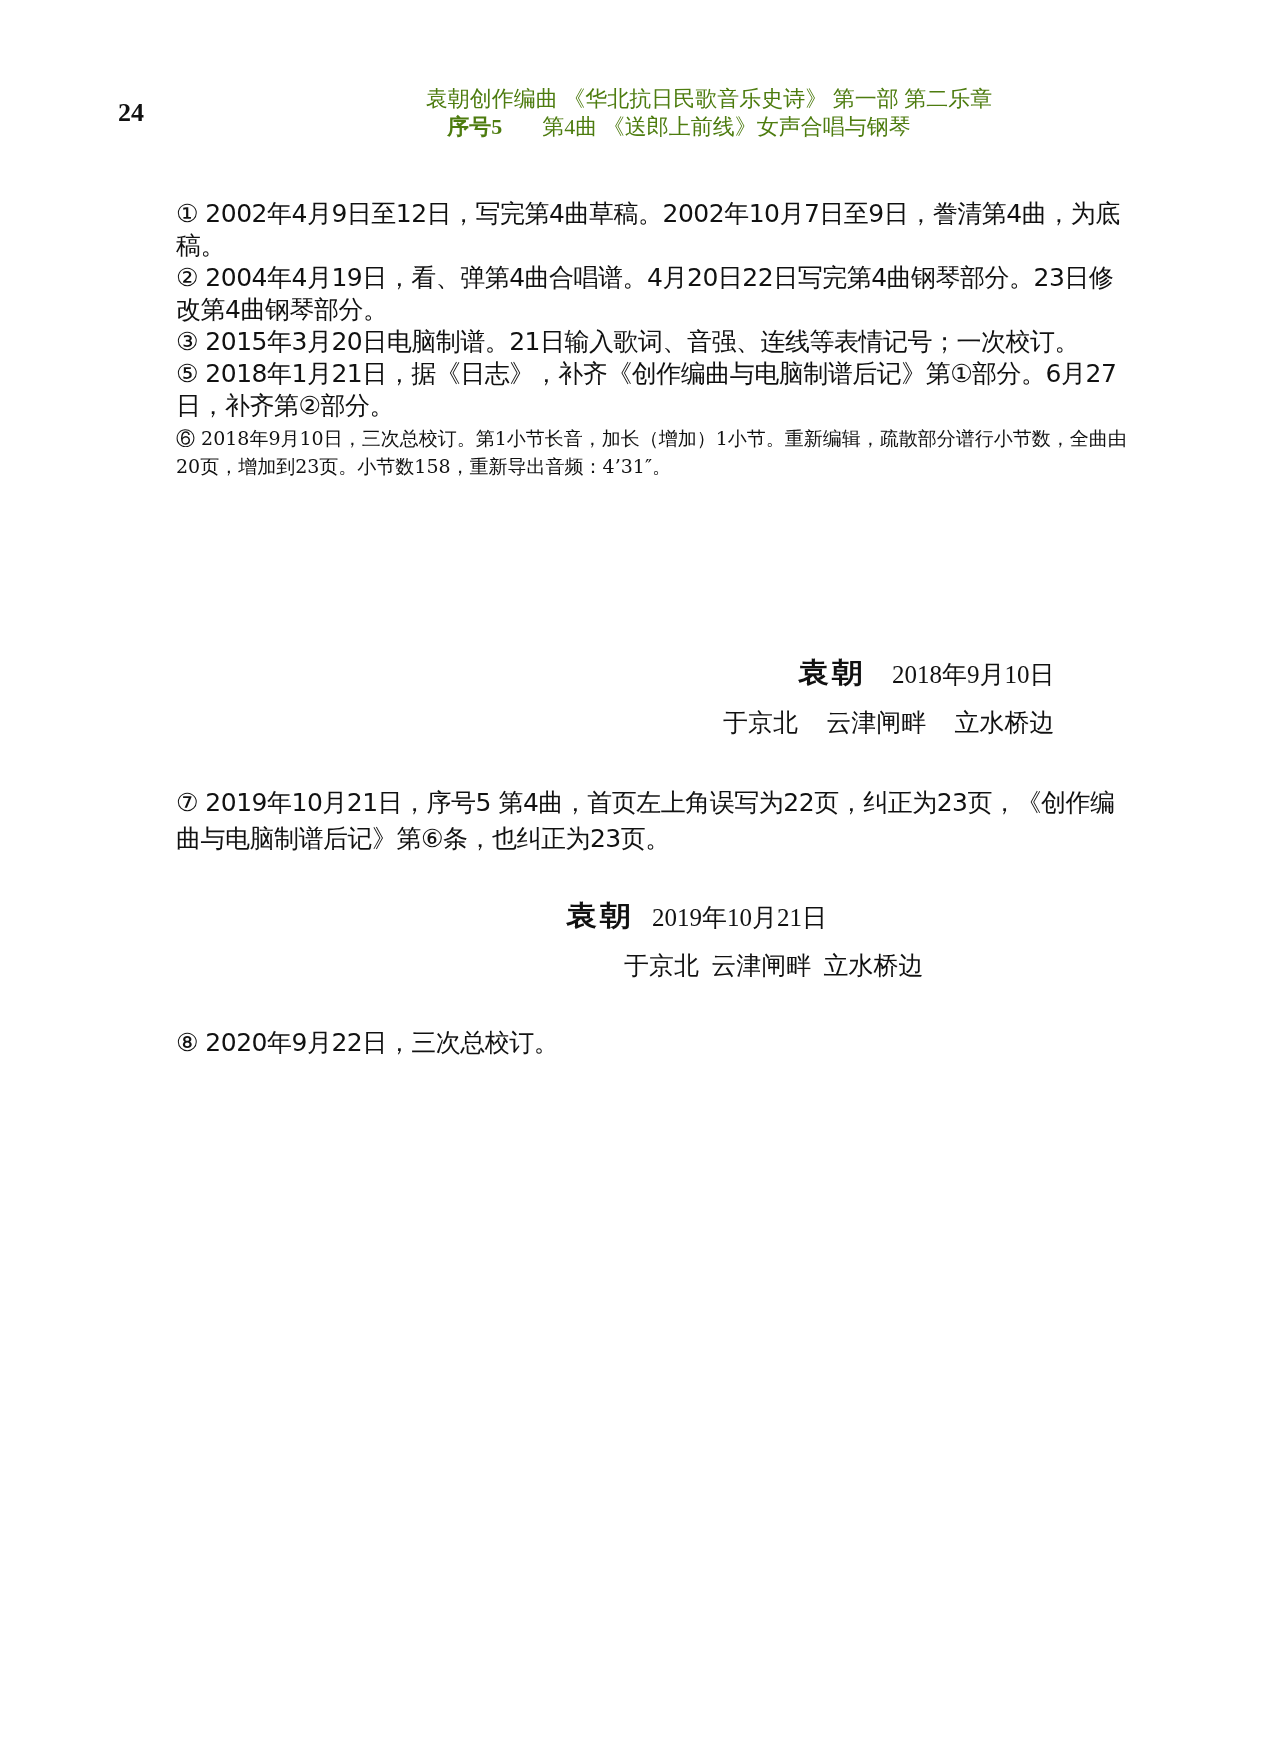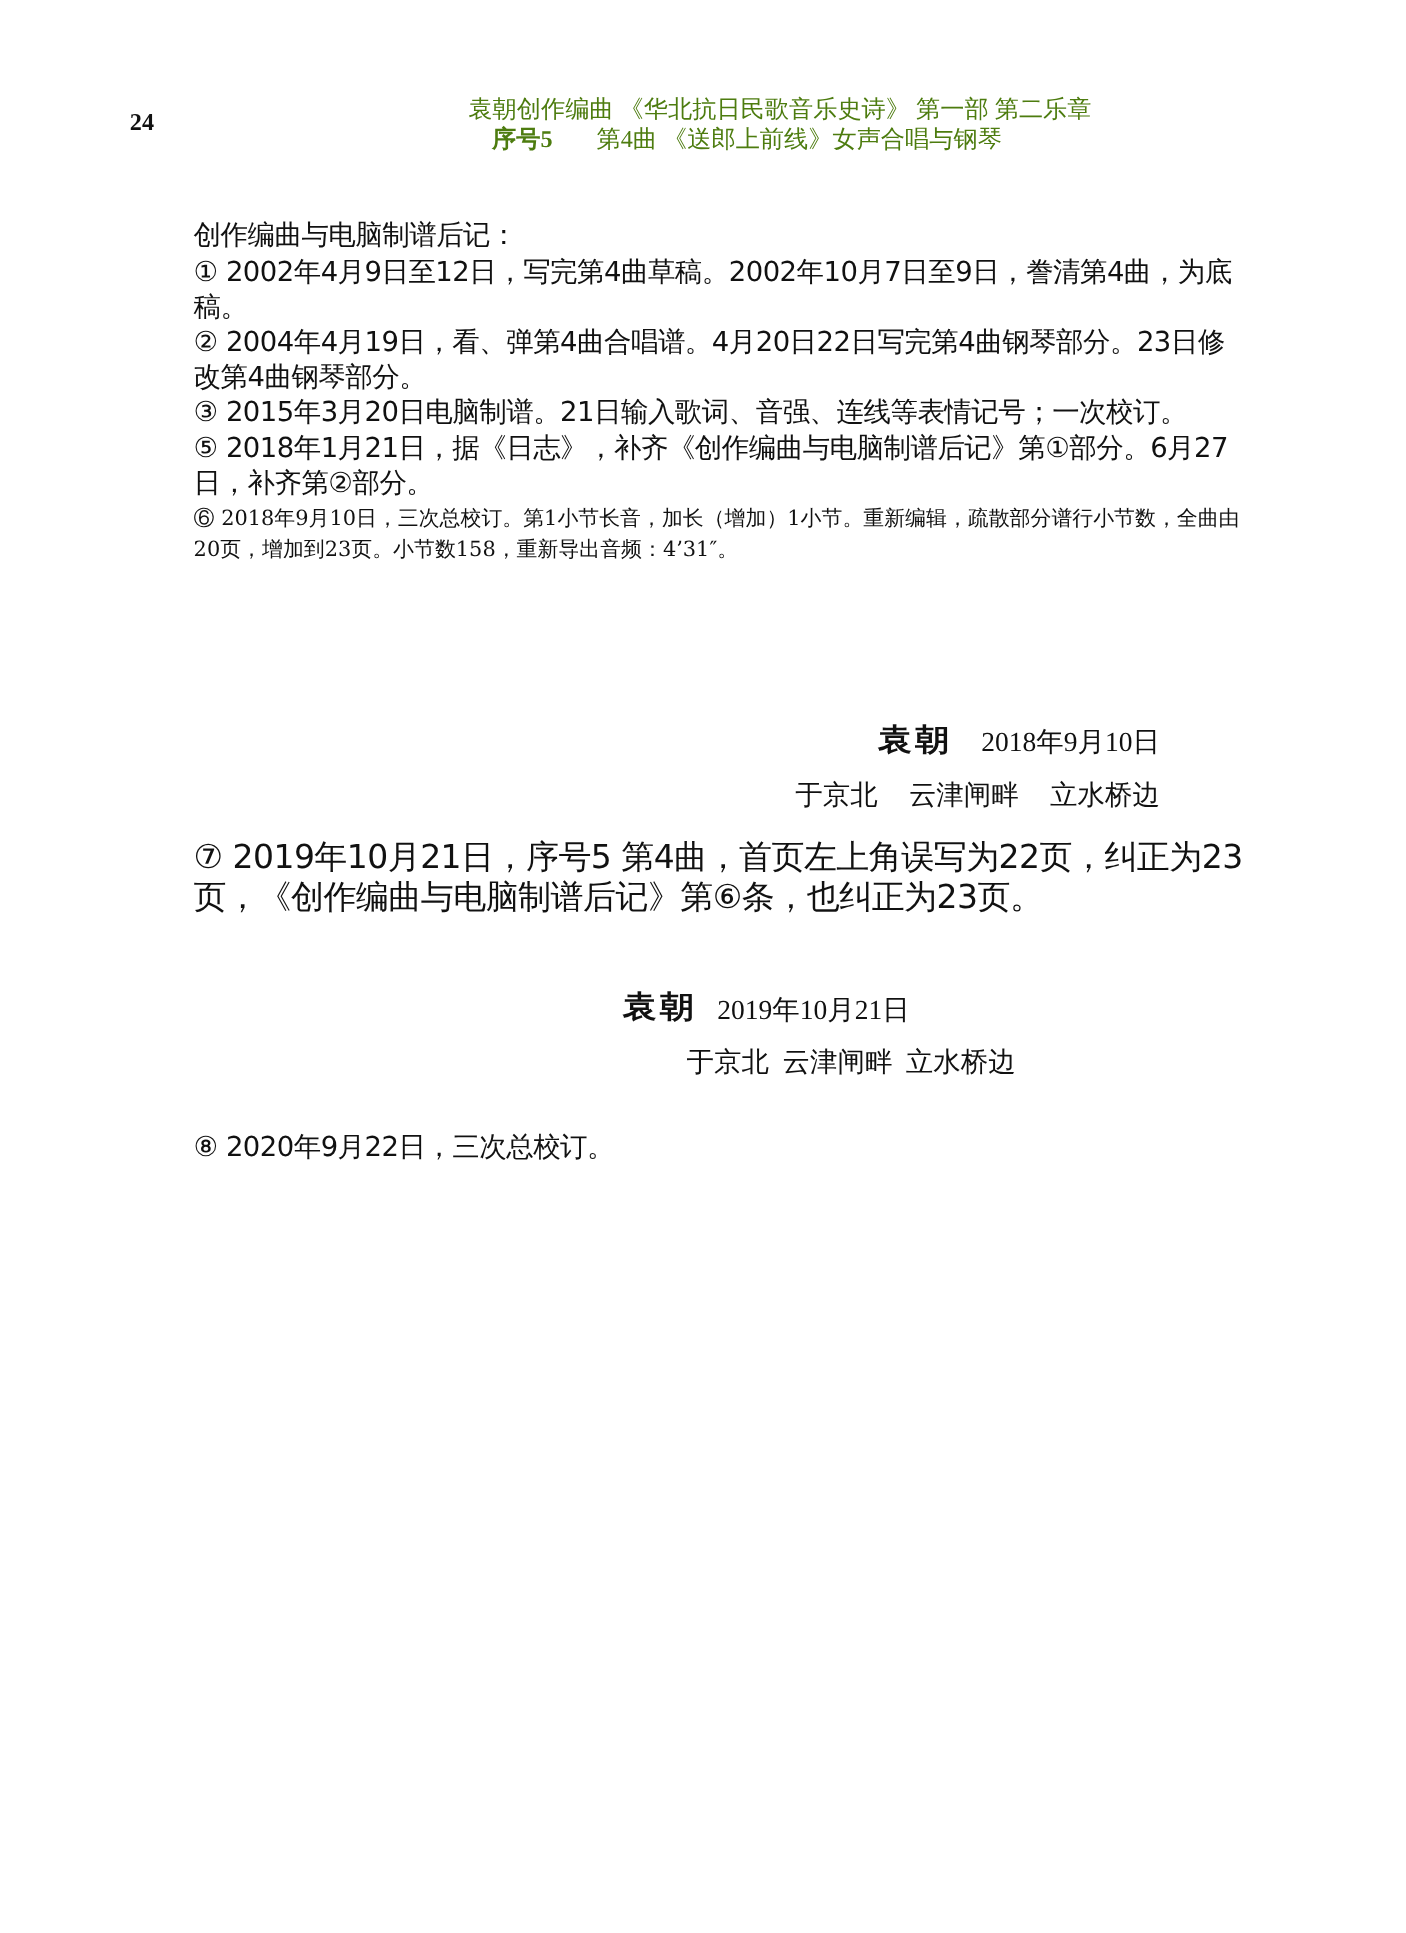--- a/index.html
+++ b/index.html
@@ -3,21 +3,21 @@
 <meta charset="utf-8">
 <style>
   html, body { margin: 0; padding: 0; background: #ffffff; }
   body {
     width: 1278px; height: 1757px; position: relative; overflow: hidden;
     font-family: "DejaVu Serif", "Liberation Serif", serif;
     color: #111111;
   }
   .page-number {
     position: absolute; left: 118px; top: 98px;
-    font-family: "Liberation Serif", serif; font-weight: bold; font-size: 22px;
+    font-family: "Liberation Serif", serif; font-weight: bold; font-size: 26px;
   }
   .header-line {
     position: absolute; left: 0; width: 1278px; text-align: center;
     font-family: "Liberation Serif", "DejaVu Serif", serif;
     font-size: 22px; letter-spacing: 0px; color: #4d7c0f;
   }
   .header-line.l1 { top: 84px; padding-left: 140px; box-sizing: border-box; }
   .header-line.l2 { top: 112px; padding-left: 80px; box-sizing: border-box; }
   .header-line .gap { display: inline-block; width: 40px; }
   .header-line b { font-weight: bold; }
@@ -45,42 +45,41 @@
     transform: scaleY(0.9); display: inline-block;
   }
   .signature .place { display: block; margin-top: 12px; }
   .sig1 { left: 613px; top: 652px; text-align: right; }
   .sig1 .place { padding-left: 110px; word-spacing: 22px; }
   .sig2 { left: 566px; top: 895px; }
   .sig2 .name { margin-right: 18px; }
   .sig2 .place { padding-left: 58px; word-spacing: 6px; }
 
   .note7 {
-    position: absolute; left: 176px; top: 732px; width: 960px;
+    position: absolute; left: 176px; top: 760px; width: 960px;
     font-family: "DejaVu Sans", "Liberation Sans", sans-serif;
-    font-size: 30px; line-height: 36px; letter-spacing: -0.5px;
+    font-size: 25px; line-height: 36px; letter-spacing: -0.5px;
   }
   .note8 {
     position: absolute; left: 176px; top: 1000px;
     font-family: "DejaVu Sans", "Liberation Sans", sans-serif;
     font-size: 25px; line-height: 36px; letter-spacing: -0.5px;
   }
 </style>
 </head>
 <body>
 
 <div class="page-number">24</div>
 
 <div class="header-line l1">袁朝创作编曲 《华北抗日民歌音乐史诗》 第一部 第二乐章</div>
 <div class="header-line l2">
   <b>序号5</b><span class="gap"></span><span>第4曲 《送郎上前线》女声合唱与钢琴</span>
 </div>
 
 <div class="notes">
-  <p class="para title">创作编曲与电脑制谱后记：</p>
   <p class="para">① 2002年4月9日至12日，写完第4曲草稿。2002年10月7日至9日，誊清第4曲，为底稿。</p>
   <p class="para">② 2004年4月19日，看、弹第4曲合唱谱。4月20日22日写完第4曲钢琴部分。23日修改第4曲钢琴部分。</p>
   <p class="para">③ 2015年3月20日电脑制谱。21日输入歌词、音强、连线等表情记号；一次校订。</p>
   <p class="para">⑤ 2018年1月21日，据《日志》，补齐《创作编曲与电脑制谱后记》第①部分。6月27日，补齐第②部分。</p>
   <p class="para small">⑥ 2018年9月10日，三次总校订。第1小节长音，加长（增加）1小节。重新编辑，疏散部分谱行小节数，全曲由20页，增加到23页。小节数158，重新导出音频：4’31″。</p>
 </div>
 
 <div class="signature sig1">
   <span class="name">袁朝</span><span>2018年9月10日</span>
   <span class="place">于京北 云津闸畔 立水桥边</span>

